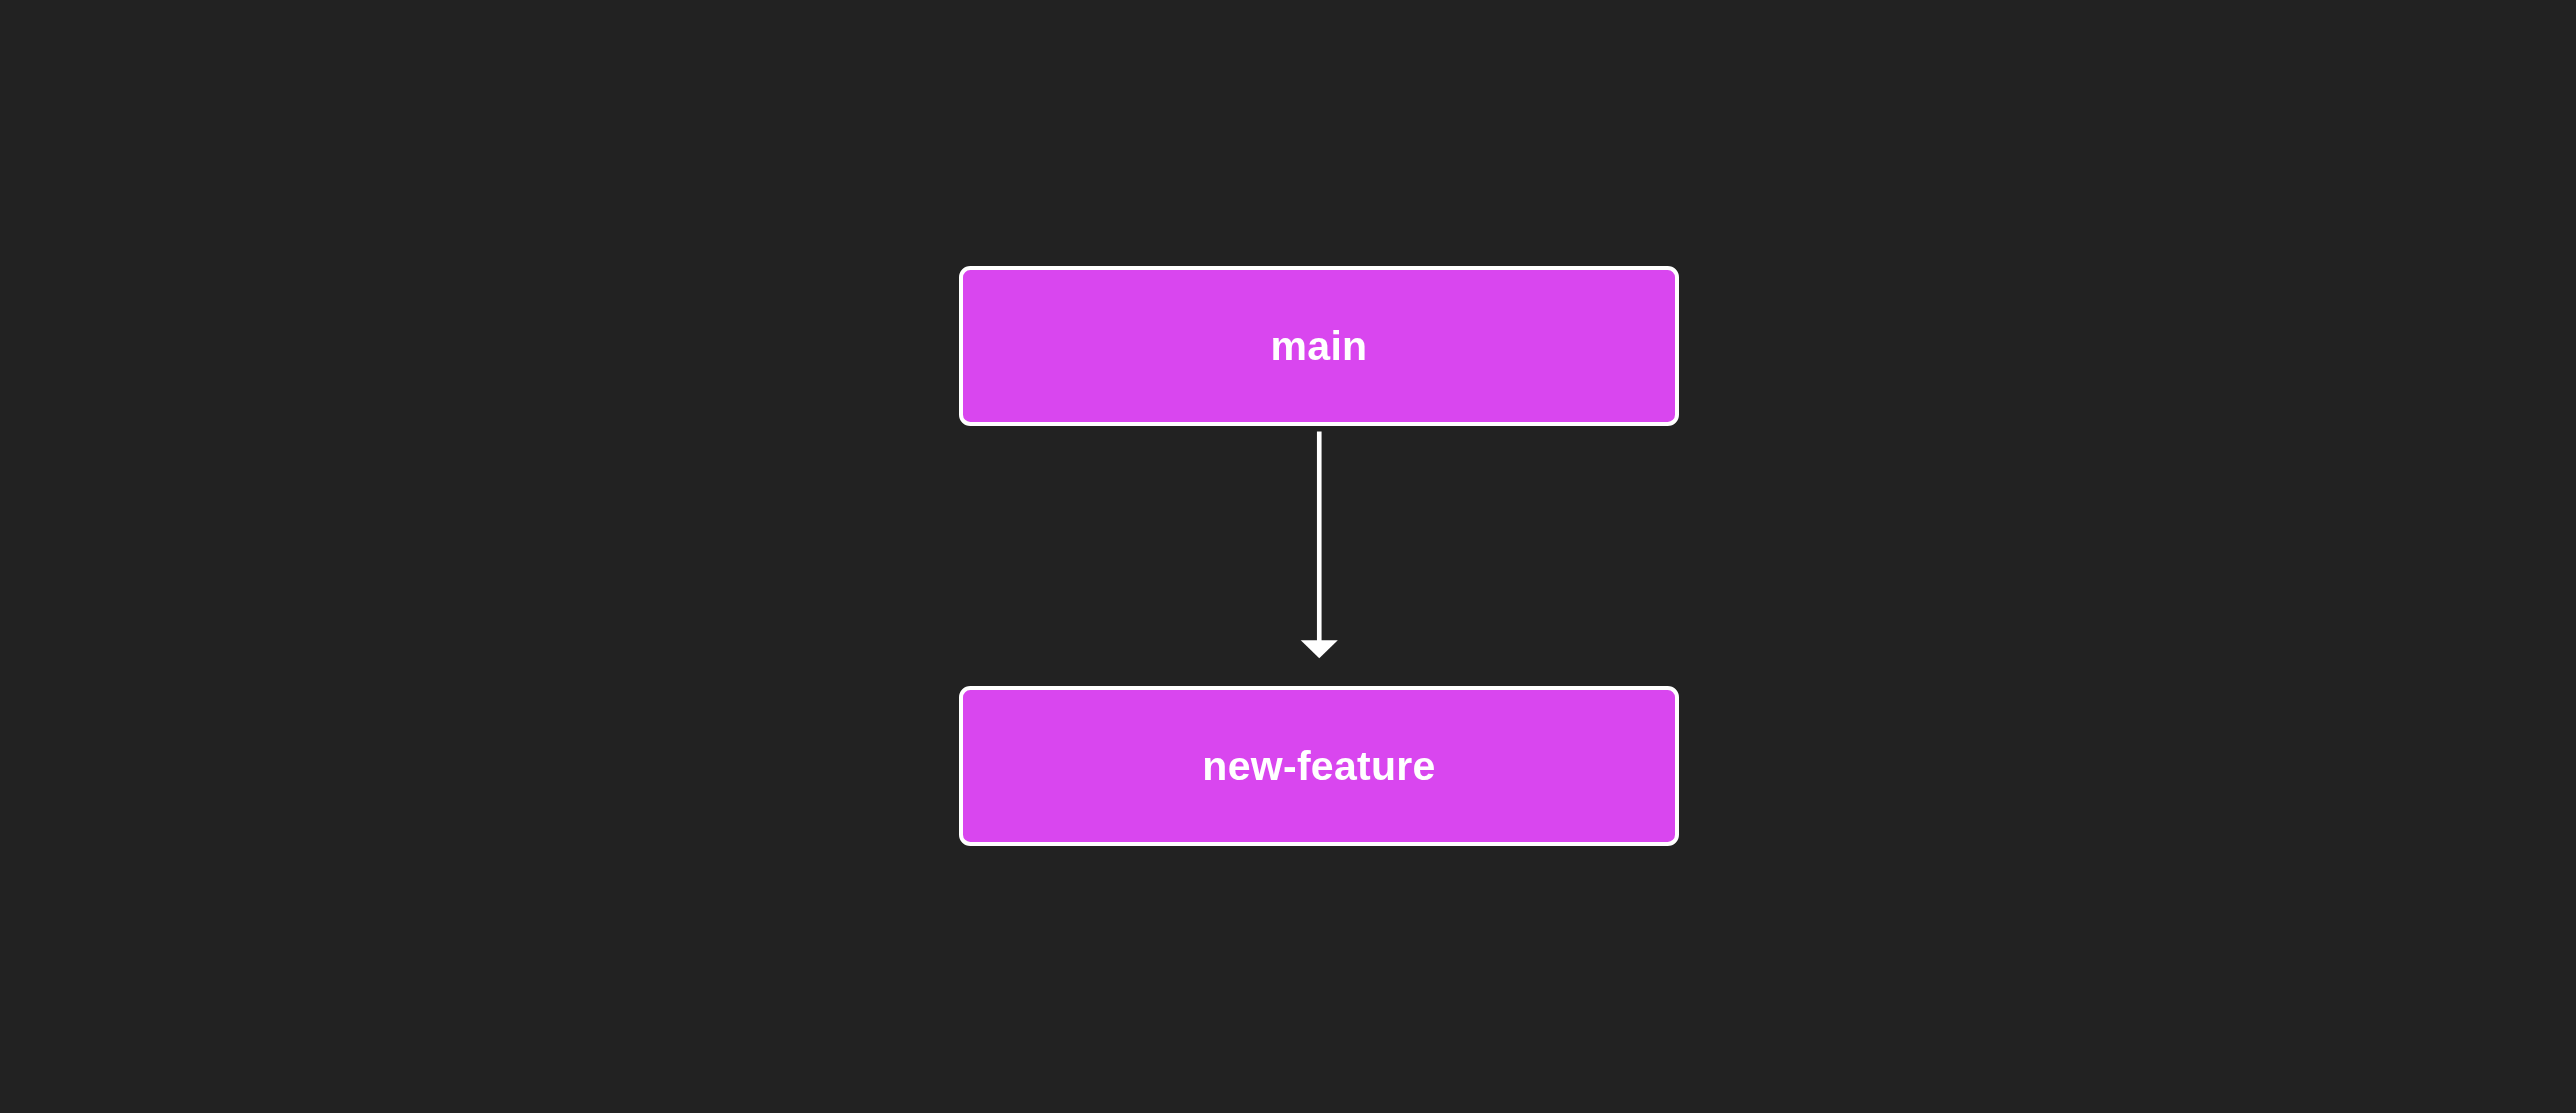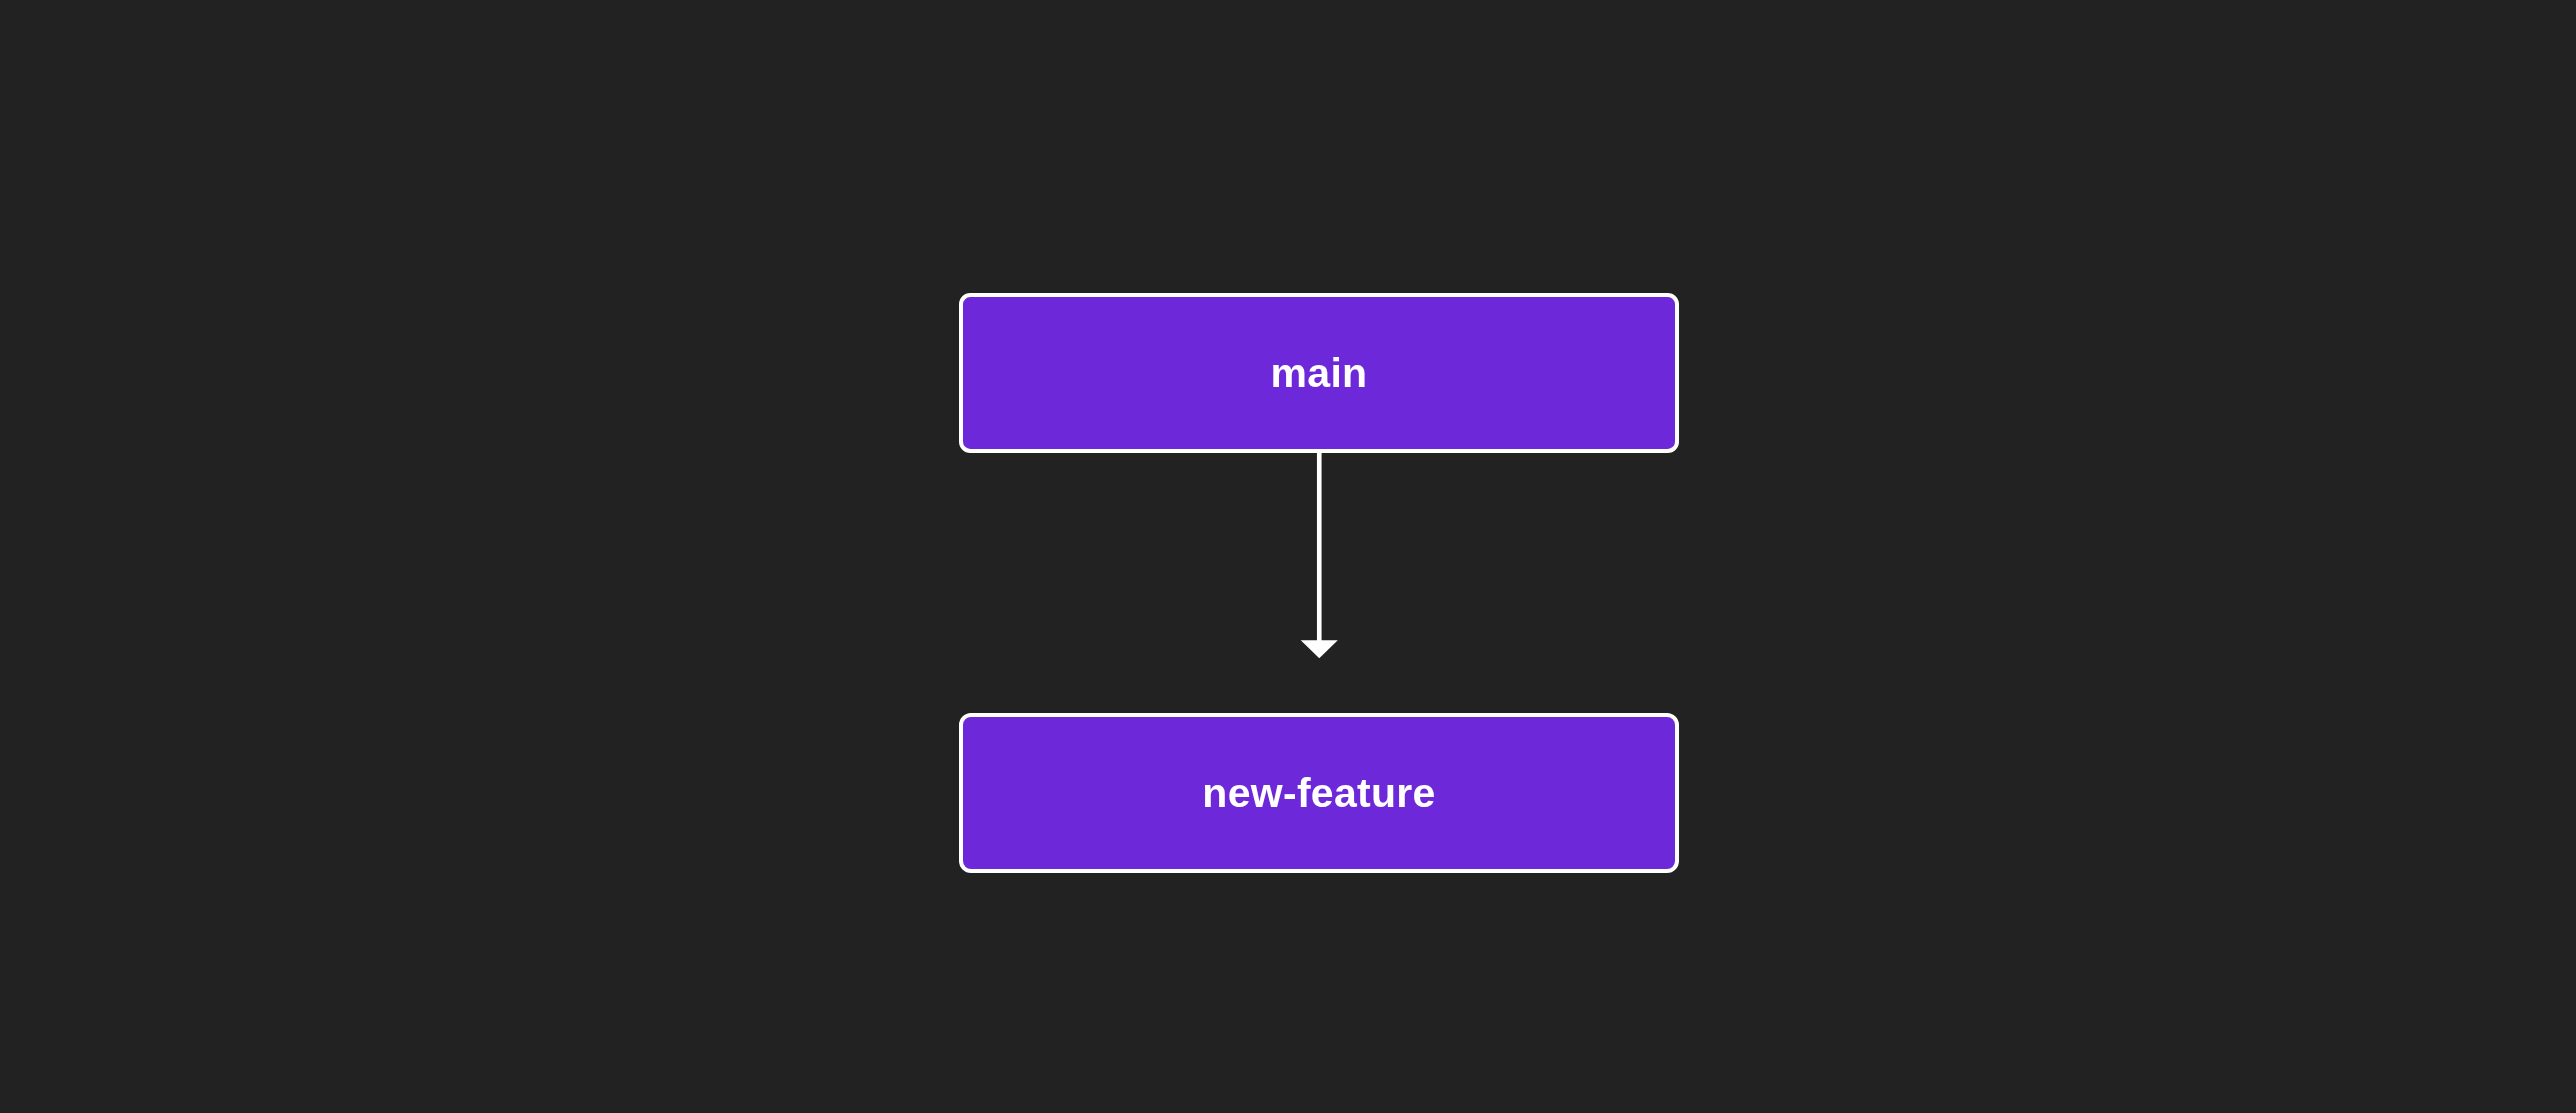--- a/index.html
+++ b/index.html
@@ -25,42 +25,40 @@
     position: absolute;
     left: 0;
     top: 0;
     width: 2638px;
     height: 1113px;
   }
 
   .node {
     position: absolute;
     box-sizing: border-box;
-    background: #6d28d9;
+    background: #d946ef;
     border: 4.6px solid #FFFFFF;
     border-radius: 11.3px;
     display: flex;
     align-items: center;
     justify-content: center;
-    margin-top: 27px;
   }
 
   .node-main {
     left: 959px;
     top: 266px;
     width: 720px;
     height: 160px;
   }
 
   .node-feature {
     left: 959px;
     top: 686px;
     width: 720px;
     height: 160px;
-    border-radius: 12px;
   }
 
   .node-label {
     color: #FFFFFF;
     font-size: 41px;
     font-weight: bold;
     line-height: 1;
     letter-spacing: 0.3px;
     white-space: nowrap;
     user-select: none;

